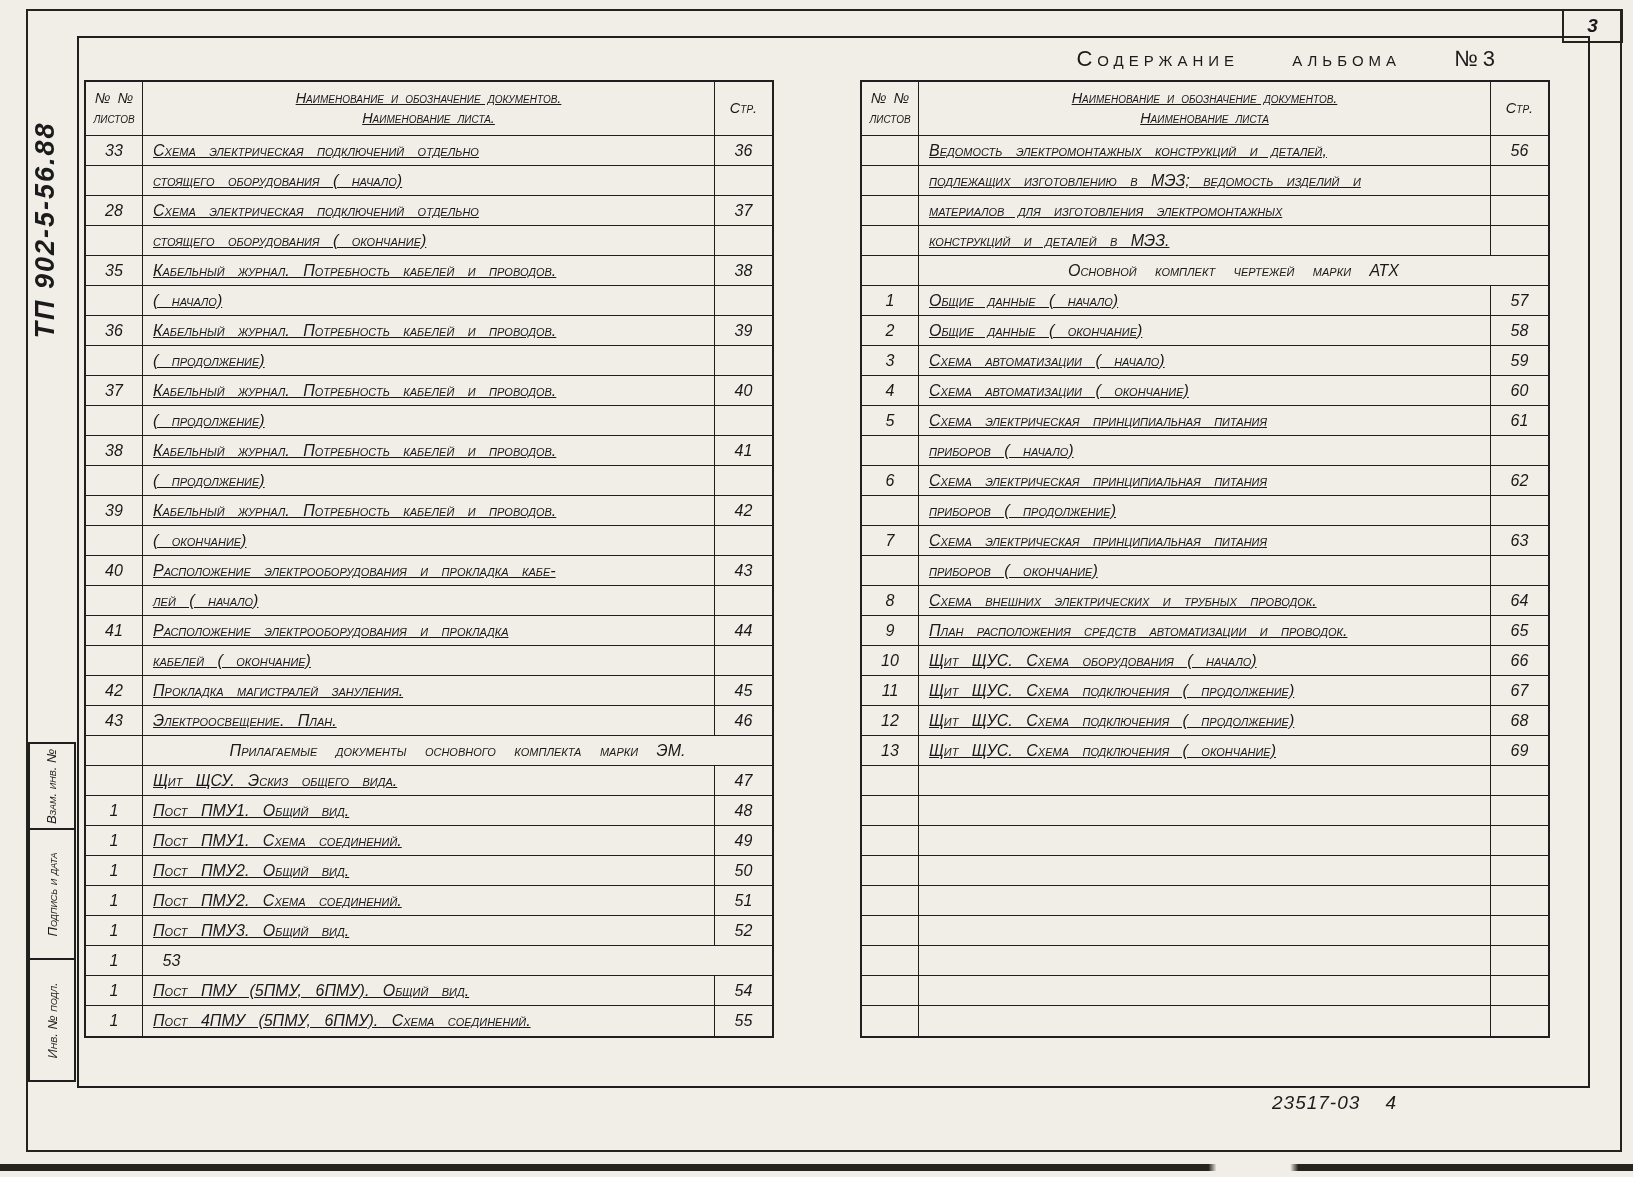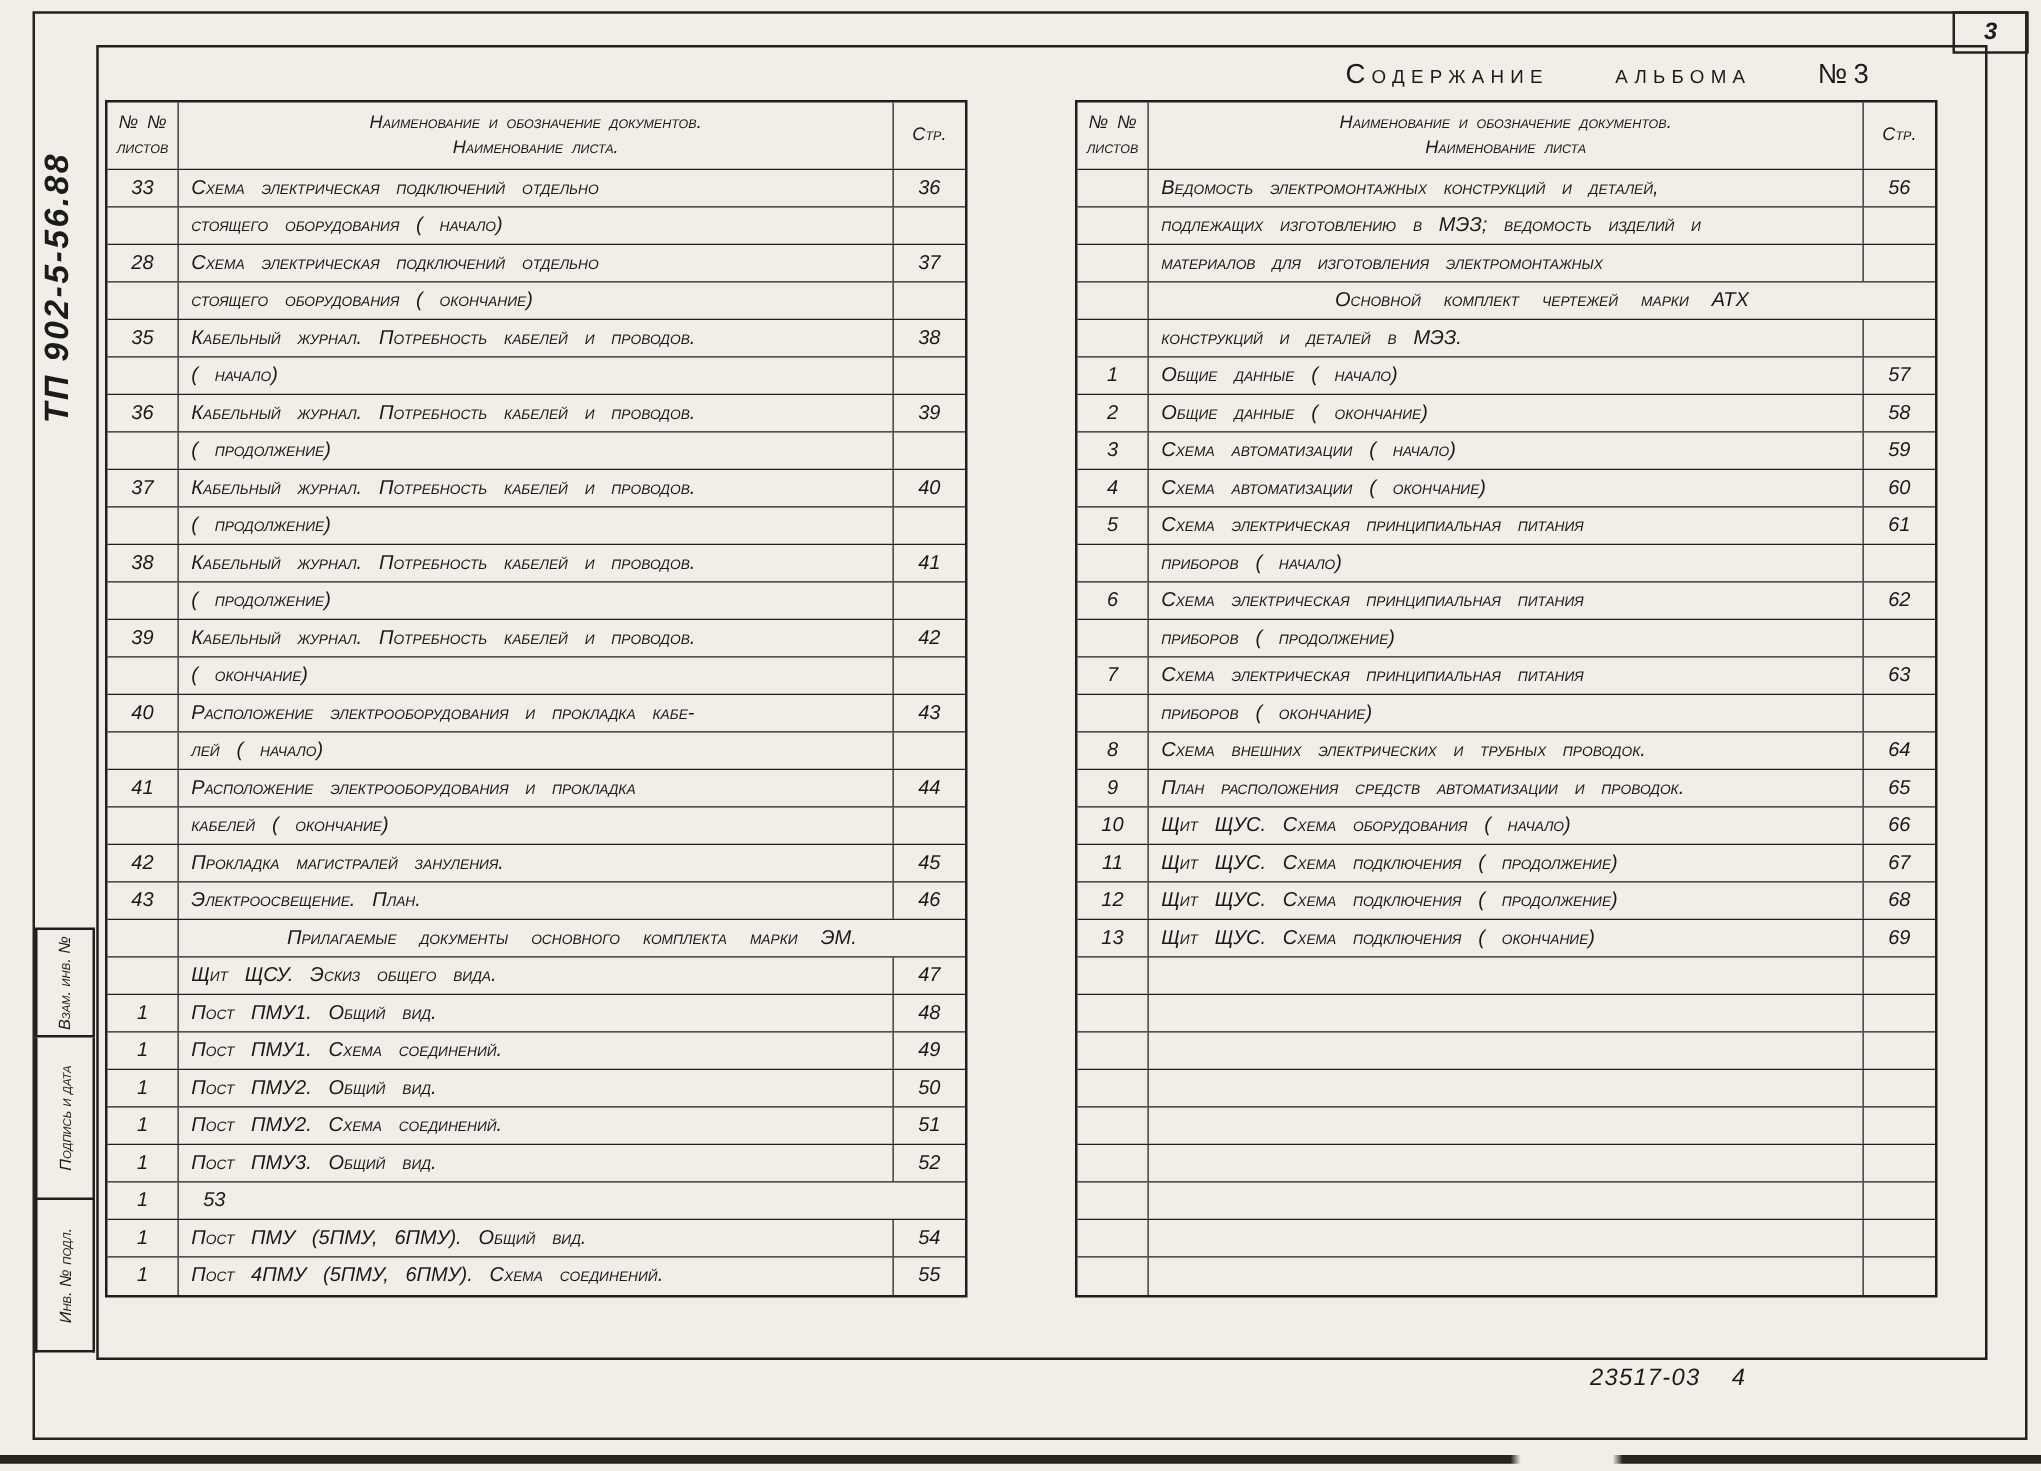--- a/index.html
+++ b/index.html
@@ -48,21 +48,21 @@
   }
   .trow:last-child { border-bottom: none; }
   .trow.thead { height: 54px; }
   .cell {
     display: flex; align-items: center;
     font-style: italic; font-variant: small-caps;
     font-size: 16px; color: #191919;
     overflow: hidden; white-space: nowrap;
   }
   .cell-num  { width: 57px; border-right: 1.6px solid #1f1f1f; justify-content: center; }
-  .cell-name { flex: 1; border-right: 1.6px solid #1f1f1f; padding: 0 10px; word-spacing: 9px; }
+  .cell-name { flex: 1; border-right: 1.6px solid #1f1f1f; padding: 0 10px; word-spacing: 9px; text-decoration: underline; }
   .cell-page { width: 57px; justify-content: center; }
   .cell-merged { flex: 1; justify-content: center; word-spacing: 14px; }
   .hdr {
     flex-direction: column; justify-content: center;
     line-height: 1.35; font-size: 14.5px; text-align: center;
     word-spacing: 3px;
   }
   .stamp { position: absolute; left: 28px; top: 742px; width: 48px; }
   .stamp-box {
     border: 2px solid #1f1f1f;
@@ -301,26 +301,26 @@
         <div class="cell cell-name">подлежащих изготовлению в МЭЗ; ведомость изделий и</div>
         <div class="cell cell-page"></div>
       </div>
       <div class="trow">
         <div class="cell cell-num"></div>
         <div class="cell cell-name">материалов для изготовления электромонтажных</div>
         <div class="cell cell-page"></div>
       </div>
       <div class="trow">
         <div class="cell cell-num"></div>
+        <div class="cell cell-name">конструкций и деталей в МЭЗ.</div>
+        <div class="cell cell-page"></div>
+      </div>
+      <div class="trow">
+        <div class="cell cell-num"></div>
         <div class="cell cell-merged">Основной комплект чертежей марки АТХ</div>
-      </div>
-      <div class="trow">
-        <div class="cell cell-num"></div>
-        <div class="cell cell-name">конструкций и деталей в МЭЗ.</div>
-        <div class="cell cell-page"></div>
       </div>
       <div class="trow">
         <div class="cell cell-num">1</div>
         <div class="cell cell-name">Общие данные ( начало)</div>
         <div class="cell cell-page">57</div>
       </div>
       <div class="trow">
         <div class="cell cell-num">2</div>
         <div class="cell cell-name">Общие данные ( окончание)</div>
         <div class="cell cell-page">58</div>

